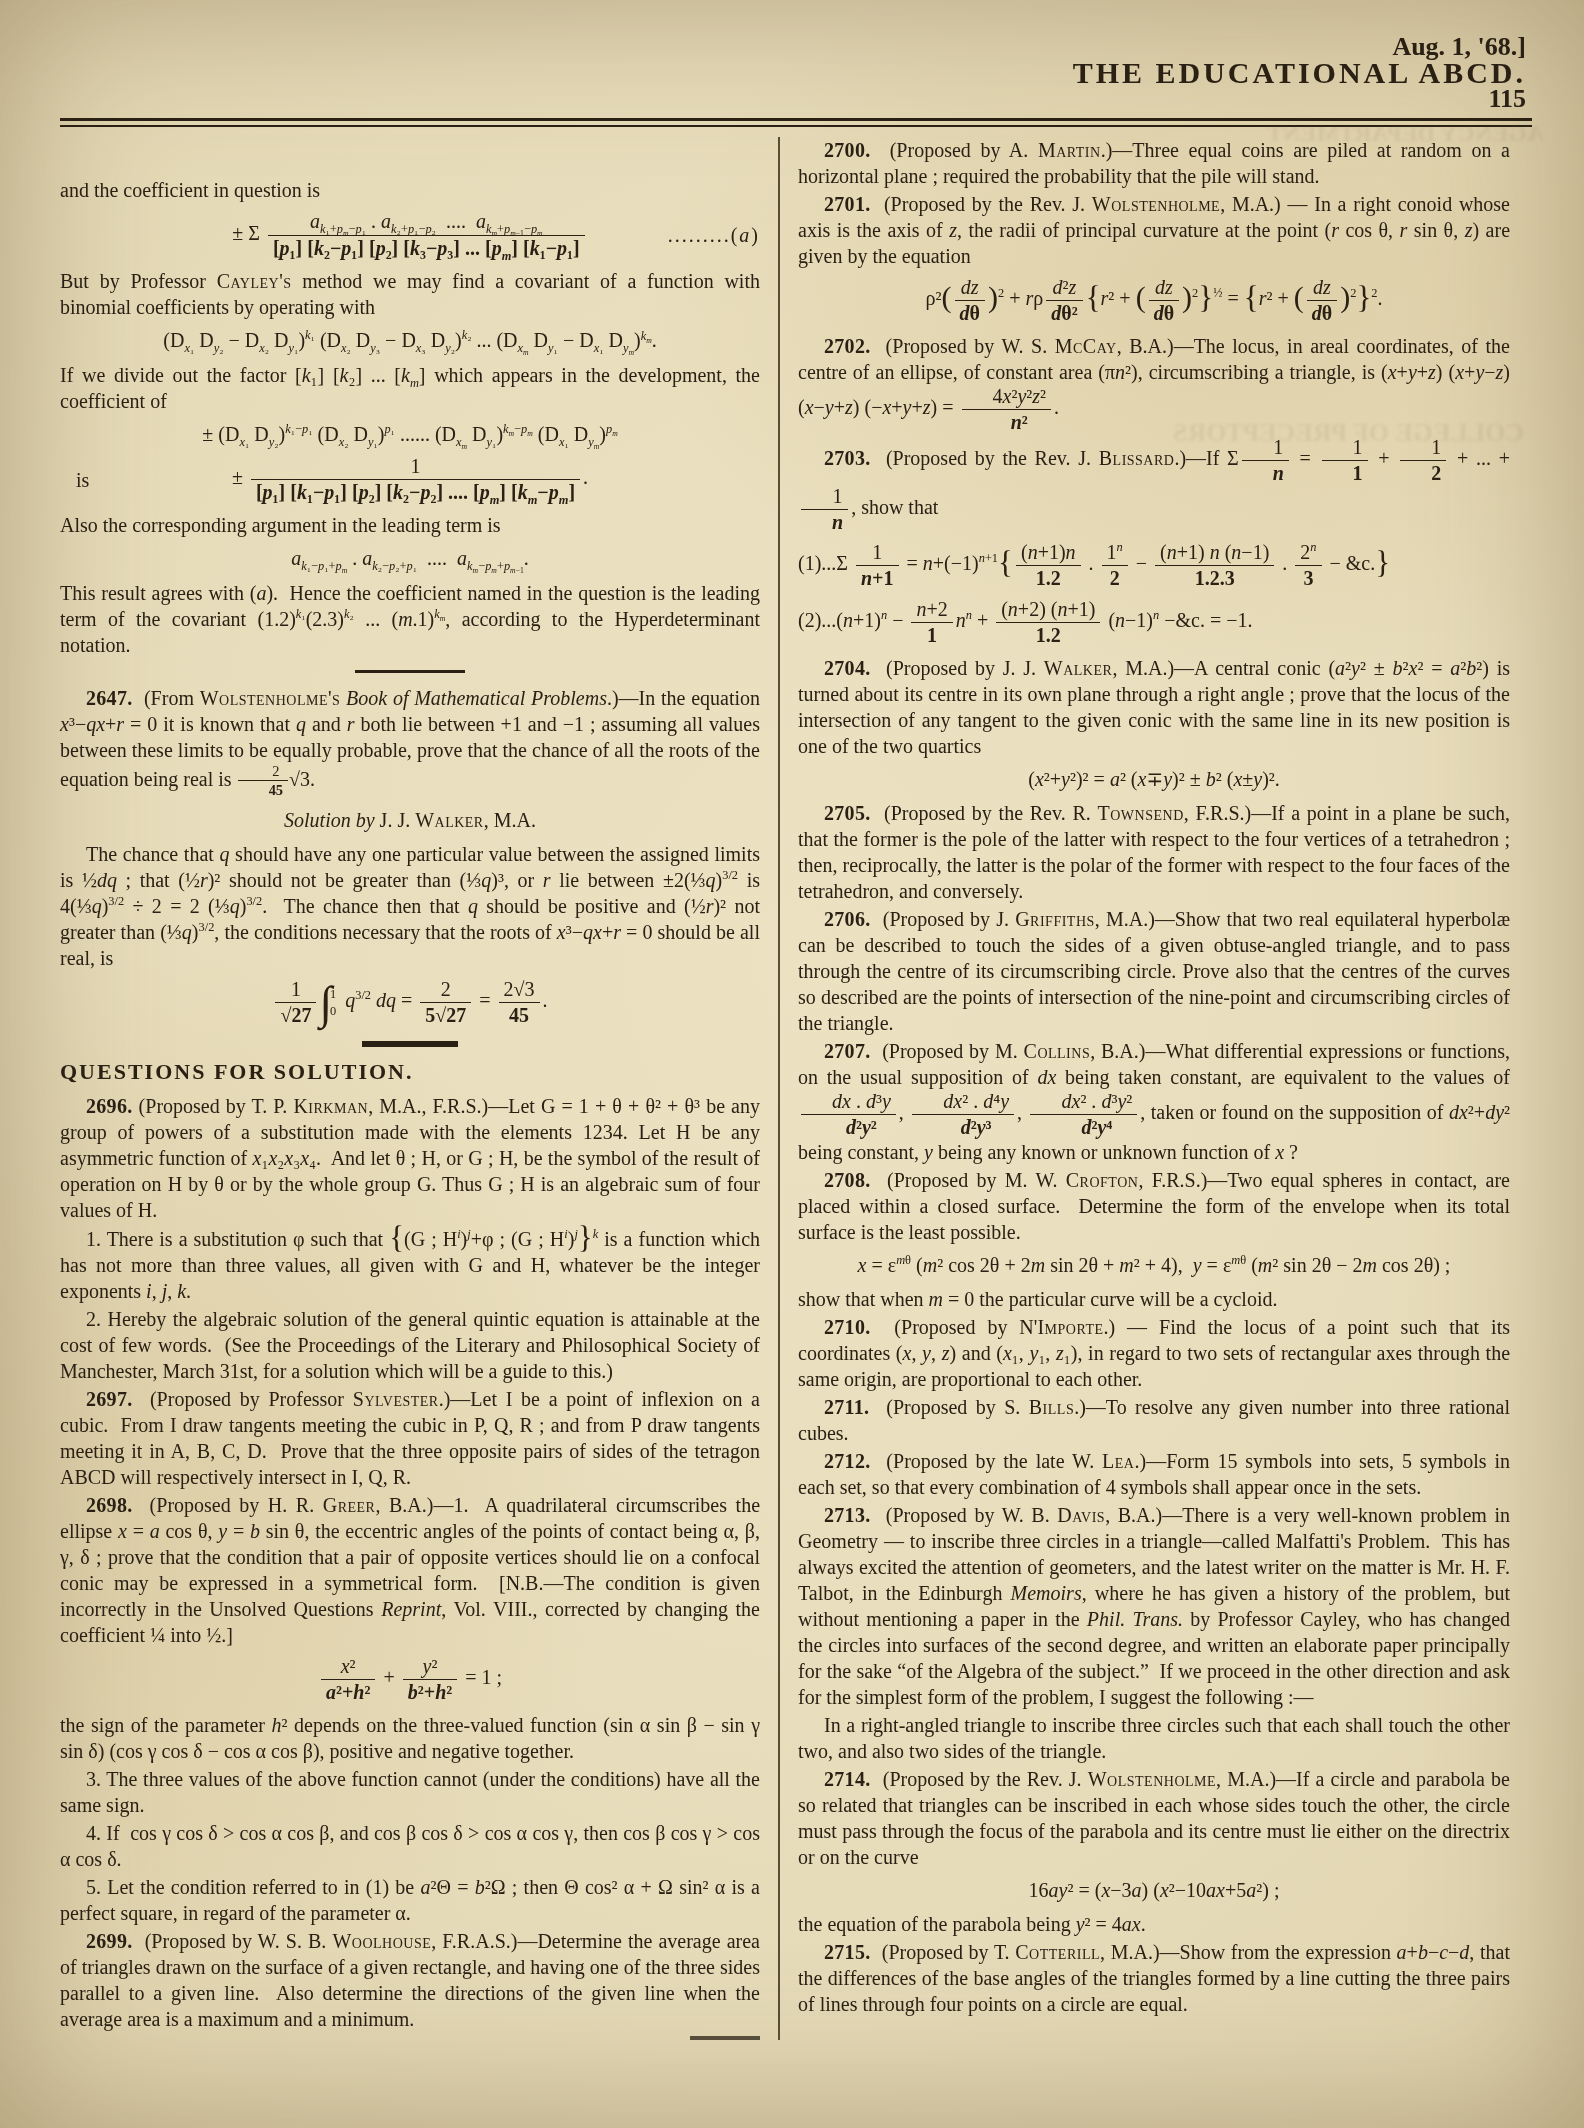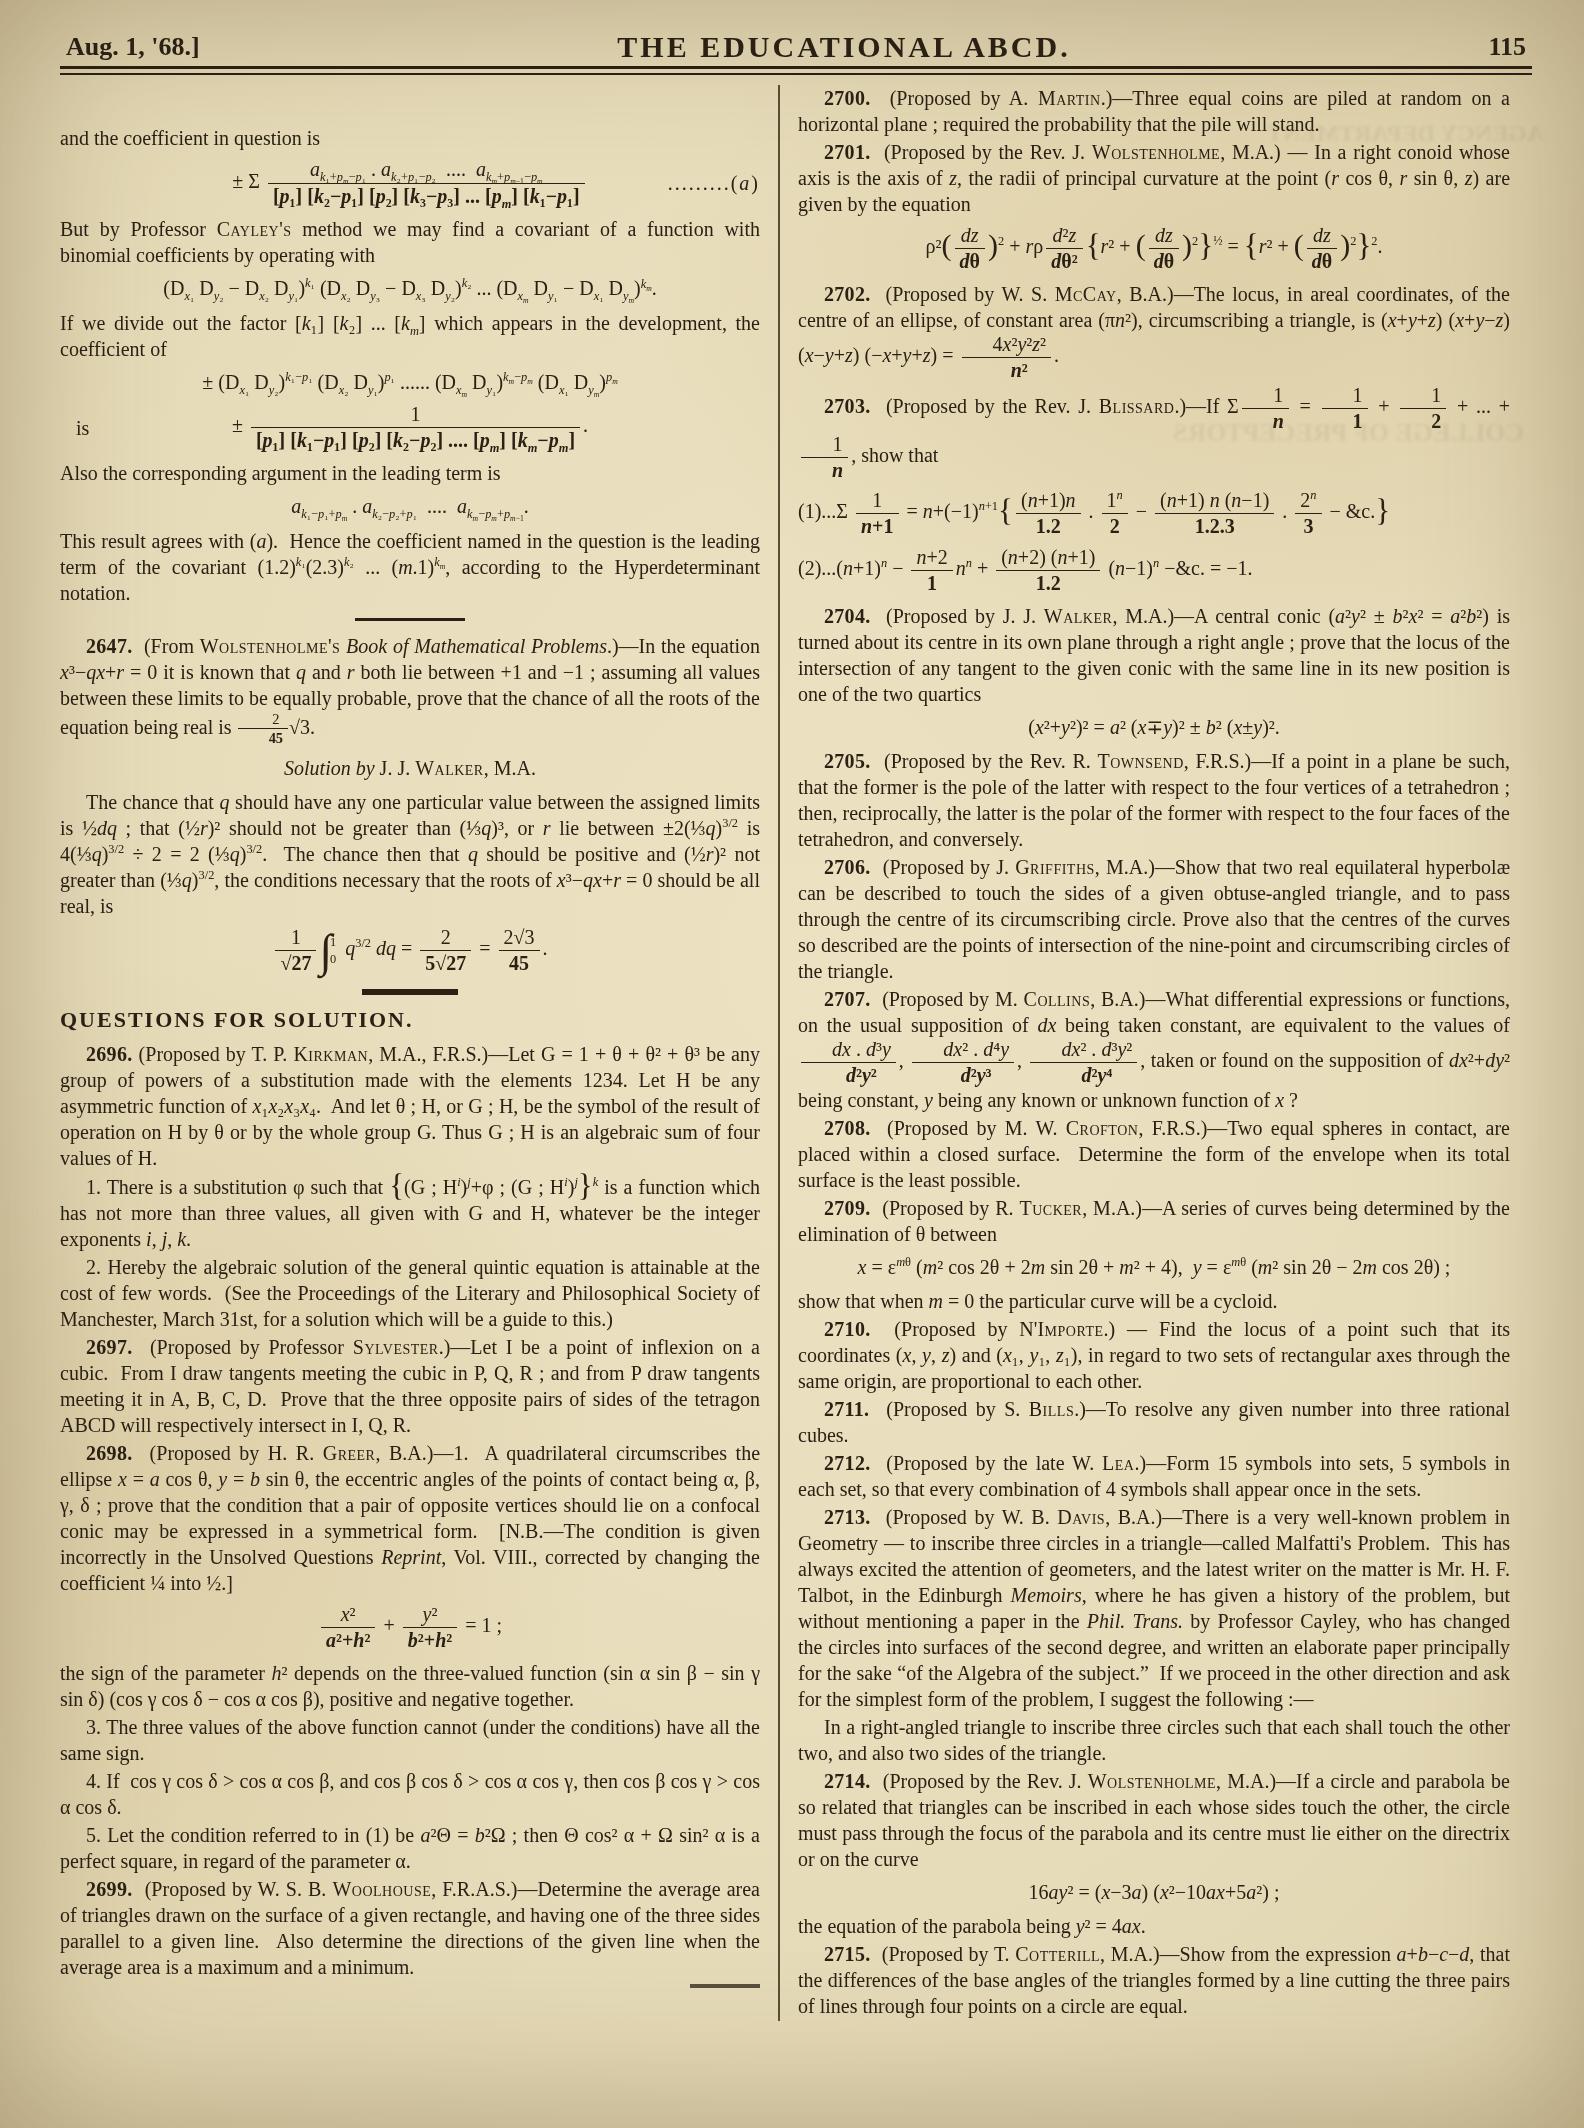--- a/index.html
+++ b/index.html
@@ -9,21 +9,21 @@
     padding:30px 52px 40px 60px;
     background:
       radial-gradient(900px 600px at 78% 14%, rgba(205,185,135,.35), transparent 65%),
       radial-gradient(700px 900px at 12% 70%, rgba(200,180,130,.30), transparent 60%),
       radial-gradient(1200px 1600px at 50% 45%, #ece2c2 0%, #e7dcba 60%, #ded2ac 100%);
     box-shadow: inset 0 0 160px rgba(110,88,50,.45);
     color:#2a2014;
     font-family:"Liberation Serif","DejaVu Serif",serif;
     font-size:20px; line-height:26px;
   }
-  .header{display:flex; justify-content:space-between; align-items:flex-end; padding:4px 6px 2px 6px;}
+  .header{display:flex; justify-content:space-between; align-items:flex-end; padding:4px 6px 2px 6px;flex-direction:column;}
   .hdr-date{font-weight:bold; font-size:26px;}
   .hdr-title{font-weight:bold; font-size:30px; letter-spacing:3px;}
   .hdr-page{font-weight:bold; font-size:26px;}
   .double-rule{border-top:3px solid #2a2014; border-bottom:2px solid #2a2014; height:4px; margin:4px 0 10px 0;}
   .columns{display:flex; align-items:stretch;}
   .col{flex:0 0 auto;}
   #col-left{width:700px;margin-top:40px;}
   #col-right{width:712px;}
   .col-divider{width:2px; background:#41341f; margin:0 18px; opacity:.85;}
   .para{margin:0 0 2px 0; text-align:justify;}
@@ -103,21 +103,20 @@
         <div class="para ind"><b>2702.</b>&nbsp; (Proposed by W. S. <span class="sc">McCay</span>, B.A.)—The locus, in areal coordinates, of the centre of an ellipse, of constant area (π<i>n</i>²), circumscribing a triangle, is (<i>x</i>+<i>y</i>+<i>z</i>) (<i>x</i>+<i>y</i>−<i>z</i>) (<i>x</i>−<i>y</i>+<i>z</i>) (−<i>x</i>+<i>y</i>+<i>z</i>) = <span class="frac"><span class="num">4<i>x</i>²<i>y</i>²<i>z</i>²</span><span class="den"><i>n</i>²</span></span>.</div>
         <div class="para ind"><b>2703.</b>&nbsp; (Proposed by the Rev. J. <span class="sc">Blissard</span>.)—If Σ<span class="frac"><span class="num">1</span><span class="den"><i>n</i></span></span> = <span class="frac"><span class="num">1</span><span class="den">1</span></span> + <span class="frac"><span class="num">1</span><span class="den">2</span></span> + ... + <span class="frac"><span class="num">1</span><span class="den"><i>n</i></span></span>, show that</div>
         <div class="formula fleft">(1)...Σ <span class="frac"><span class="num">1</span><span class="den"><i>n</i>+1</span></span> = <i>n</i>+(−1)<sup><i>n</i>+1</sup><span class="brace">{</span><span class="frac"><span class="num">(<i>n</i>+1)<i>n</i></span><span class="den">1.2</span></span> . <span class="frac"><span class="num">1<sup><i>n</i></sup></span><span class="den">2</span></span> − <span class="frac"><span class="num">(<i>n</i>+1) <i>n</i> (<i>n</i>−1)</span><span class="den">1.2.3</span></span> . <span class="frac"><span class="num">2<sup><i>n</i></sup></span><span class="den">3</span></span> − &amp;c.<span class="brace">}</span></div>
         <div class="formula fleft">(2)...(<i>n</i>+1)<sup><i>n</i></sup> − <span class="frac"><span class="num"><i>n</i>+2</span><span class="den">1</span></span><i>n</i><sup><i>n</i></sup> + <span class="frac"><span class="num">(<i>n</i>+2) (<i>n</i>+1)</span><span class="den">1.2</span></span> (<i>n</i>−1)<sup><i>n</i></sup> −&amp;c. = −1.</div>
         <div class="para ind"><b>2704.</b>&nbsp; (Proposed by J. J. <span class="sc">Walker</span>, M.A.)—A central conic (<i>a</i>²<i>y</i>² ± <i>b</i>²<i>x</i>² = <i>a</i>²<i>b</i>²) is turned about its centre in its own plane through a right angle ; prove that the locus of the intersection of any tangent to the given conic with the same line in its new position is one of the two quartics</div>
         <div class="formula">(<i>x</i>²+<i>y</i>²)² = <i>a</i>² (<i>x</i>∓<i>y</i>)² ± <i>b</i>² (<i>x</i>±<i>y</i>)².</div>
         <div class="para ind"><b>2705.</b>&nbsp; (Proposed by the Rev. R. <span class="sc">Townsend</span>, F.R.S.)—If a point in a plane be such, that the former is the pole of the latter with respect to the four vertices of a tetrahedron ; then, reciprocally, the latter is the polar of the former with respect to the four faces of the tetrahedron, and conversely.</div>
         <div class="para ind"><b>2706.</b>&nbsp; (Proposed by J. <span class="sc">Griffiths</span>, M.A.)—Show that two real equilateral hyperbolæ can be described to touch the sides of a given obtuse-angled triangle, and to pass through the centre of its circumscribing circle. Prove also that the centres of the curves so described are the points of intersection of the nine-point and circumscribing circles of the triangle.</div>
         <div class="para ind"><b>2707.</b>&nbsp; (Proposed by M. <span class="sc">Collins</span>, B.A.)—What differential expressions or functions, on the usual supposition of <i>dx</i> being taken constant, are equivalent to the values of <span class="frac"><span class="num"><i>dx</i> . <i>d</i>³<i>y</i></span><span class="den"><i>d</i>²<i>y</i>²</span></span>, <span class="frac"><span class="num"><i>dx</i>² . <i>d</i>⁴<i>y</i></span><span class="den"><i>d</i>²<i>y</i>³</span></span>, <span class="frac"><span class="num"><i>dx</i>² . <i>d</i>³<i>y</i>²</span><span class="den"><i>d</i>²<i>y</i>⁴</span></span>, taken or found on the supposition of <i>dx</i>²+<i>dy</i>² being constant, <i>y</i> being any known or unknown function of <i>x</i> ?</div>
         <div class="para ind"><b>2708.</b>&nbsp; (Proposed by M. W. <span class="sc">Crofton</span>, F.R.S.)—Two equal spheres in contact, are placed within a closed surface.&nbsp; Determine the form of the envelope when its total surface is the least possible.</div>
-        <div class="para ind"><b>2709.</b>&nbsp; (Proposed by R. <span class="sc">Tucker</span>, M.A.)—A series of curves being determined by the elimination of θ between</div>
         <div class="formula"><i>x</i> = ε<sup><i>m</i>θ</sup> (<i>m</i>² cos 2θ + 2<i>m</i> sin 2θ + <i>m</i>² + 4),&nbsp; <i>y</i> = ε<sup><i>m</i>θ</sup> (<i>m</i>² sin 2θ − 2<i>m</i> cos 2θ) ;</div>
         <div class="para">show that when <i>m</i> = 0 the particular curve will be a cycloid.</div>
         <div class="para ind"><b>2710.</b>&nbsp; (Proposed by N'<span class="sc">Importe</span>.) — Find the locus of a point such that its coordinates (<i>x</i>, <i>y</i>, <i>z</i>) and (<i>x</i>₁, <i>y</i>₁, <i>z</i>₁), in regard to two sets of rectangular axes through the same origin, are proportional to each other.</div>
         <div class="para ind"><b>2711.</b>&nbsp; (Proposed by S. <span class="sc">Bills</span>.)—To resolve any given number into three rational cubes.</div>
         <div class="para ind"><b>2712.</b>&nbsp; (Proposed by the late W. <span class="sc">Lea</span>.)—Form 15 symbols into sets, 5 symbols in each set, so that every combination of 4 symbols shall appear once in the sets.</div>
         <div class="para ind"><b>2713.</b>&nbsp; (Proposed by W. B. <span class="sc">Davis</span>, B.A.)—There is a very well-known problem in Geometry — to inscribe three circles in a triangle—called Malfatti's Problem.&nbsp; This has always excited the attention of geometers, and the latest writer on the matter is Mr. H. F. Talbot, in the Edinburgh <i>Memoirs</i>, where he has given a history of the problem, but without mentioning a paper in the <i>Phil. Trans.</i> by Professor Cayley, who has changed the circles into surfaces of the second degree, and written an elaborate paper principally for the sake “of the Algebra of the subject.”&nbsp; If we proceed in the other direction and ask for the simplest form of the problem, I suggest the following :—</div>
         <div class="para ind">In a right-angled triangle to inscribe three circles such that each shall touch the other two, and also two sides of the triangle.</div>
         <div class="para ind"><b>2714.</b>&nbsp; (Proposed by the Rev. J. <span class="sc">Wolstenholme</span>, M.A.)—If a circle and parabola be so related that triangles can be inscribed in each whose sides touch the other, the circle must pass through the focus of the parabola and its centre must lie either on the directrix or on the curve</div>
         <div class="formula">16<i>ay</i>² = (<i>x</i>−3<i>a</i>) (<i>x</i>²−10<i>ax</i>+5<i>a</i>²) ;</div>
         <div class="para">the equation of the parabola being <i>y</i>² = 4<i>ax</i>.</div>

